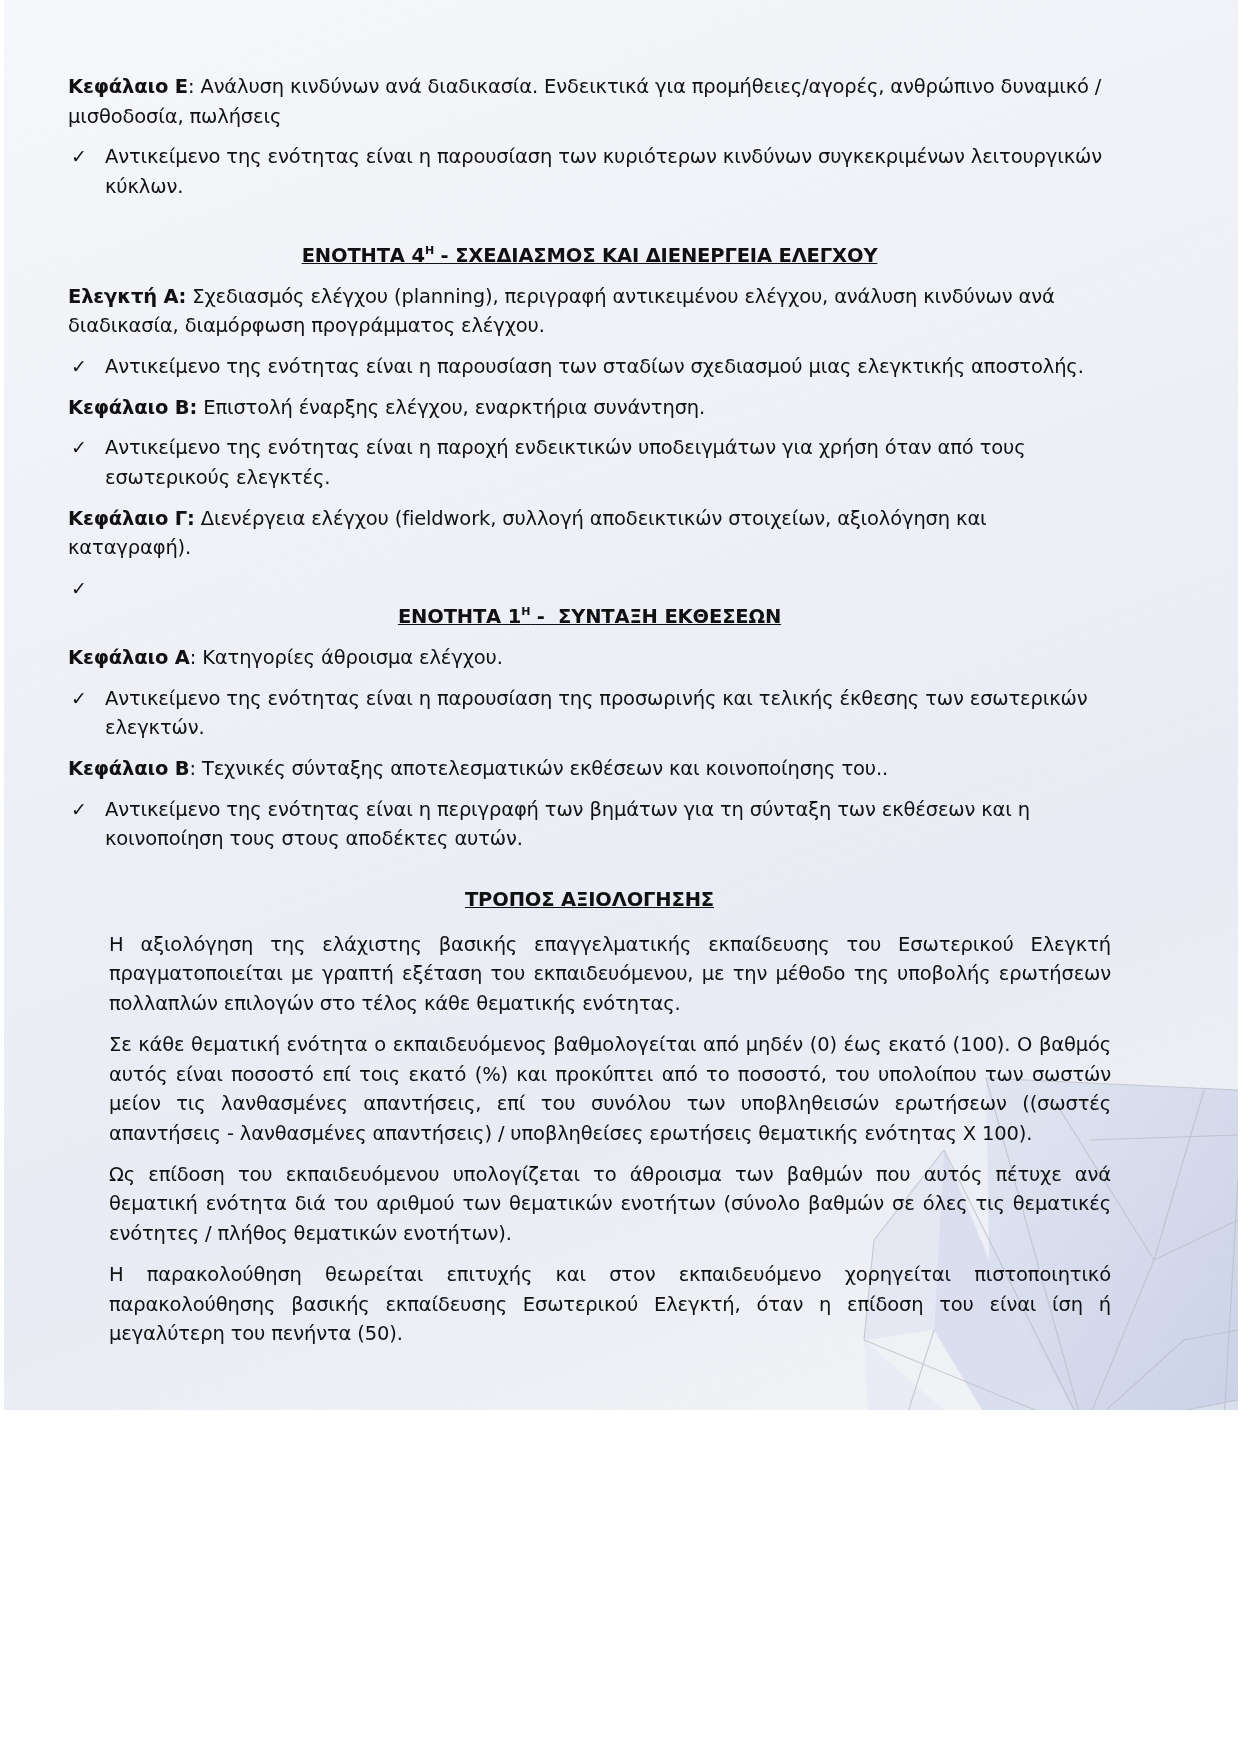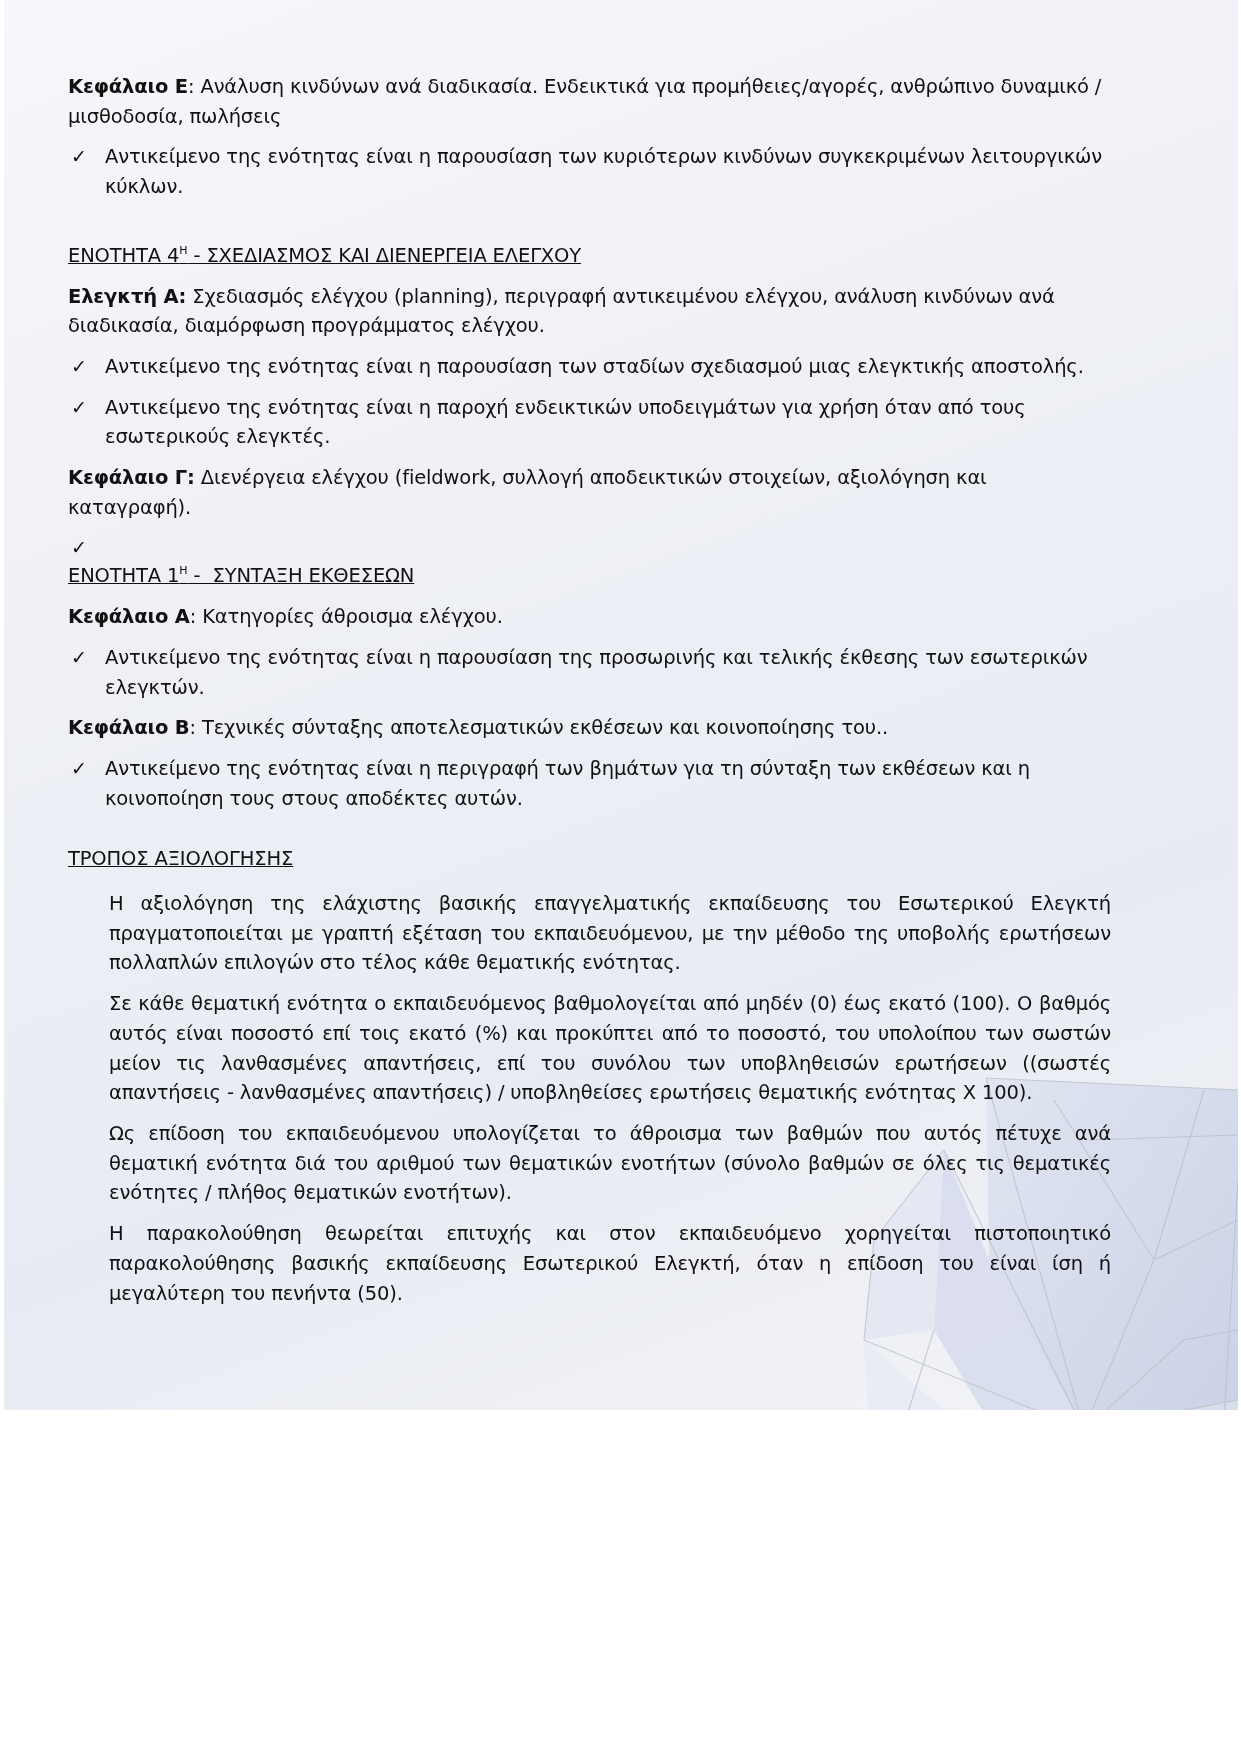--- a/index.html
+++ b/index.html
@@ -40,21 +40,22 @@
     position: relative;
     padding-left: 37px;
     margin: 0 0 11px 0;
   }
   .bullet .check {
     position: absolute;
     left: 3px; top: 0;
     font-size: 19px;
   }
   .heading {
-    font-weight: normal;
+    text-align: center;
+    font-weight: bold;
     text-decoration: underline;
     margin: 0 0 11px 0;
   }
   .heading sup { font-size: 11px; line-height: 0; vertical-align: 8px; }
   .gap-s { height: 20px; }
   .gap-m { height: 28px; }
   .justify { text-align: justify; margin-left: 41px; }
 </style>
 </head>
 <body>
@@ -126,20 +127,23 @@
     </div>
 
     <p class="para">
       <b>Ελεγκτή Α:</b><span> Σχεδιασμός ελέγχου (planning), περιγραφή αντικειμένου ελέγχου, ανάλυση κινδύνων ανά διαδικασία, διαμόρφωση προγράμματος ελέγχου.</span>
     </p>
     <div class="bullet">
       <span class="check">✓</span>
       <span>Αντικείμενο της ενότητας είναι η παρουσίαση των σταδίων σχεδιασμού μιας ελεγκτικής αποστολής.</span>
     </div>
 
+    <p class="para">
+      <b>Κεφάλαιο Β:</b><span> Επιστολή έναρξης ελέγχου, εναρκτήρια συνάντηση.</span>
+    </p>
     <div class="bullet">
       <span class="check">✓</span>
       <span>Αντικείμενο της ενότητας είναι η παροχή ενδεικτικών υποδειγμάτων για χρήση όταν από τους εσωτερικούς ελεγκτές.</span>
     </div>
 
     <p class="para">
       <b>Κεφάλαιο Γ:</b><span> Διενέργεια ελέγχου (fieldwork, συλλογή αποδεικτικών στοιχείων, αξιολόγηση και καταγραφή).</span>
     </p>
     <div class="bullet">
       <span class="check">✓</span>

